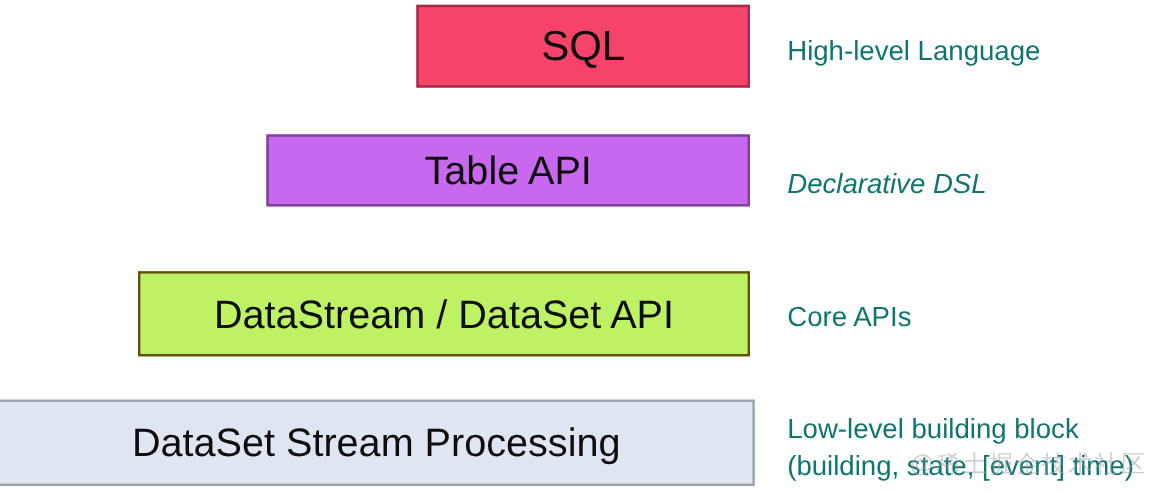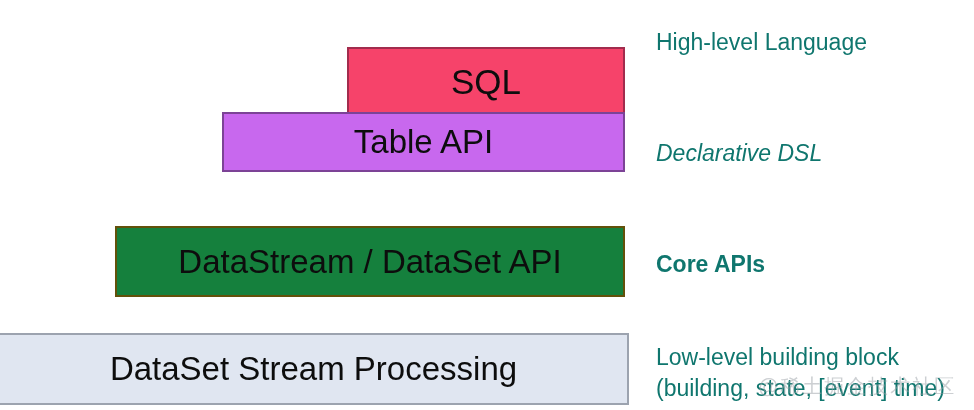--- a/index.html
+++ b/index.html
@@ -17,35 +17,35 @@
   }
   .box {
     position: absolute;
     border: 2px solid #000;
     box-sizing: border-box;
     display: flex;
     align-items: center;
     justify-content: center;
     color: #0d0d0d;
   }
-  .box-sql        { left: 347px; top: 4px;   width: 278px; height: 69px; font-size: 35px; margin-top: 43px; }
+  .box-sql        { left: 347px; top: 4px;   width: 278px; height: 69px; font-size: 35px; }
   .box-table      { left: 222px; top: 112px; width: 403px; height: 60px; font-size: 33px; }
   .box-datastream { left: 115px; top: 226px; width: 510px; height: 71px; font-size: 33px; }
   .box-stateful   { left: -2px;  top: 333px; width: 631px; height: 72px; font-size: 33px; }
   .side-label {
     position: absolute;
     left: 656px;
     color: #0f766e;
     font-size: 23px;
     line-height: 31px;
     white-space: pre-line;
   }
   .side-sql        { top: 27px; }
   .side-table      { top: 138px; font-style: italic; }
-  .side-datastream { top: 249px; font-weight: bold; }
+  .side-datastream { top: 249px; }
   .side-stateful   { top: 342px; }
   .watermark {
     position: absolute;
     left: 758px;
     top: 373px;
     font-size: 20px;
     letter-spacing: 2px;
     color: #9aa0a6;
     opacity: 0.5;
     pointer-events: none;
@@ -60,21 +60,21 @@
   <div class="box box-sql" style="background-color: rgb(246, 67, 106); border-color: rgb(162, 44, 77);">
     <span>SQL</span>
   </div>
   <div class="side-label side-sql">High-level Language</div>
 
   <div class="box box-table" style="background-color: rgb(200, 104, 238); border-color: rgb(124, 67, 150);">
     <span>Table API</span>
   </div>
   <div class="side-label side-table">Declarative DSL</div>
 
-  <div class="box box-datastream" style="background-color: #15803d; border-color: rgb(99, 81, 10);">
+  <div class="box box-datastream" style="background-color: #bef264; border-color: rgb(99, 81, 10);">
     <span>DataStream / DataSet API</span>
   </div>
   <div class="side-label side-datastream">Core APIs</div>
 
   <div class="box box-stateful" style="background-color: rgb(224, 230, 241); border-color: rgb(156, 163, 175);">
     <span>DataSet Stream Processing</span>
   </div>
   <div class="side-label side-stateful">Low-level building block
 (building, state, [event] time)</div>
 

